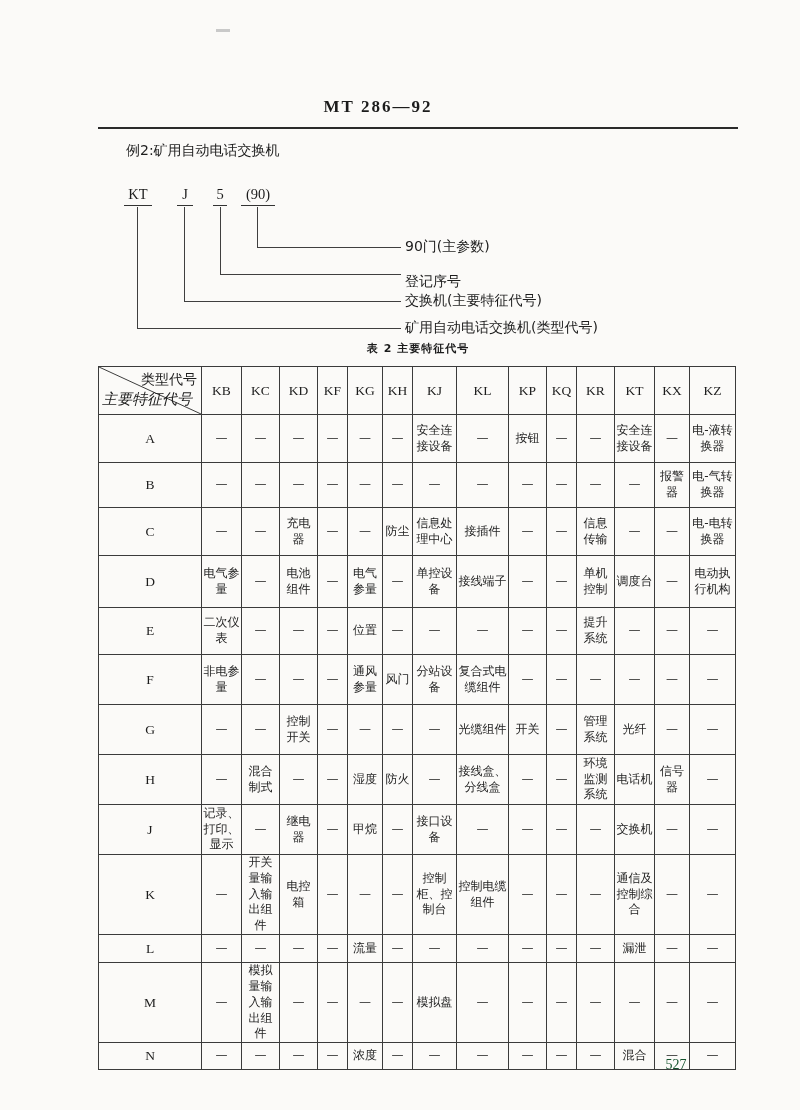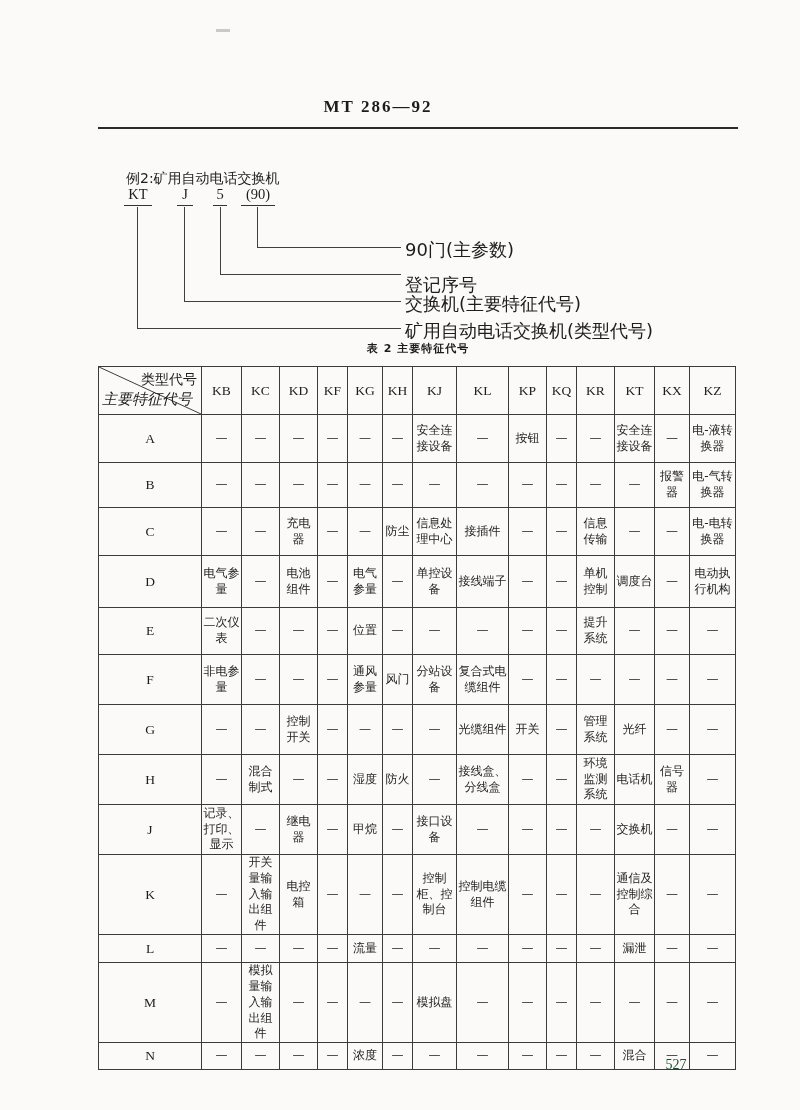--- a/index.html
+++ b/index.html
@@ -20,36 +20,36 @@
   .top-rule{position:absolute;left:98px;top:127px;width:640px;height:2px;background:#2a2a2a;}
   .scan-artifact{position:absolute;left:216px;top:29px;width:14px;height:3px;background:#c9c9c9;}
   .watermark{
     position:absolute;left:238px;top:122px;
     font-family:"DejaVu Sans",sans-serif;
     font-weight:bold;font-size:84px;letter-spacing:3px;
     color:rgba(205,110,110,0.45);
     z-index:1;user-select:none;
   }
   .content{position:absolute;inset:0;z-index:2;}
-  .example-title{position:absolute;left:126px;top:170px;font-size:14px;color:#1d1d1d;}
+  .example-title{position:absolute;left:126px;top:142px;font-size:14px;color:#1d1d1d;}
   .codepart{
     position:absolute;top:186px;
     font-family:"Liberation Serif",serif;font-size:14.5px;color:#1d1d1d;
     text-align:center;border-bottom:1.5px solid #333;padding-bottom:2px;
   }
   .cp-kt{left:124px;width:28px;}
   .cp-j{left:177px;width:16px;}
   .cp-5{left:213px;width:14px;}
   .cp-90{left:241px;width:34px;}
   .conn{position:absolute;border-left:1px solid #3f3f3f;border-bottom:1px solid #3f3f3f;}
   .conn-kt{left:137px;top:207px;width:263px;height:121px;}
   .conn-j{left:184px;top:207px;width:216px;height:94px;}
   .conn-5{left:220px;top:207px;width:180px;height:67px;}
   .conn-90{left:257px;top:207px;width:143px;height:40px;}
-  .callout{position:absolute;left:405px;font-size:18px;color:#1d1d1d;white-space:nowrap;}
+  .callout{position:absolute;left:405px;font-size:14px;color:#1d1d1d;white-space:nowrap;}
   .co-0{top:238px;}
   .co-1{top:273px;}
   .co-2{top:292px;}
   .co-3{top:319px;}
   .table-caption{
     position:absolute;left:98px;top:341px;width:640px;text-align:center;
     font-size:11px;font-weight:bold;color:#1c1c1c;letter-spacing:1px;
   }
   table.feature{
     position:absolute;left:98px;top:366px;

